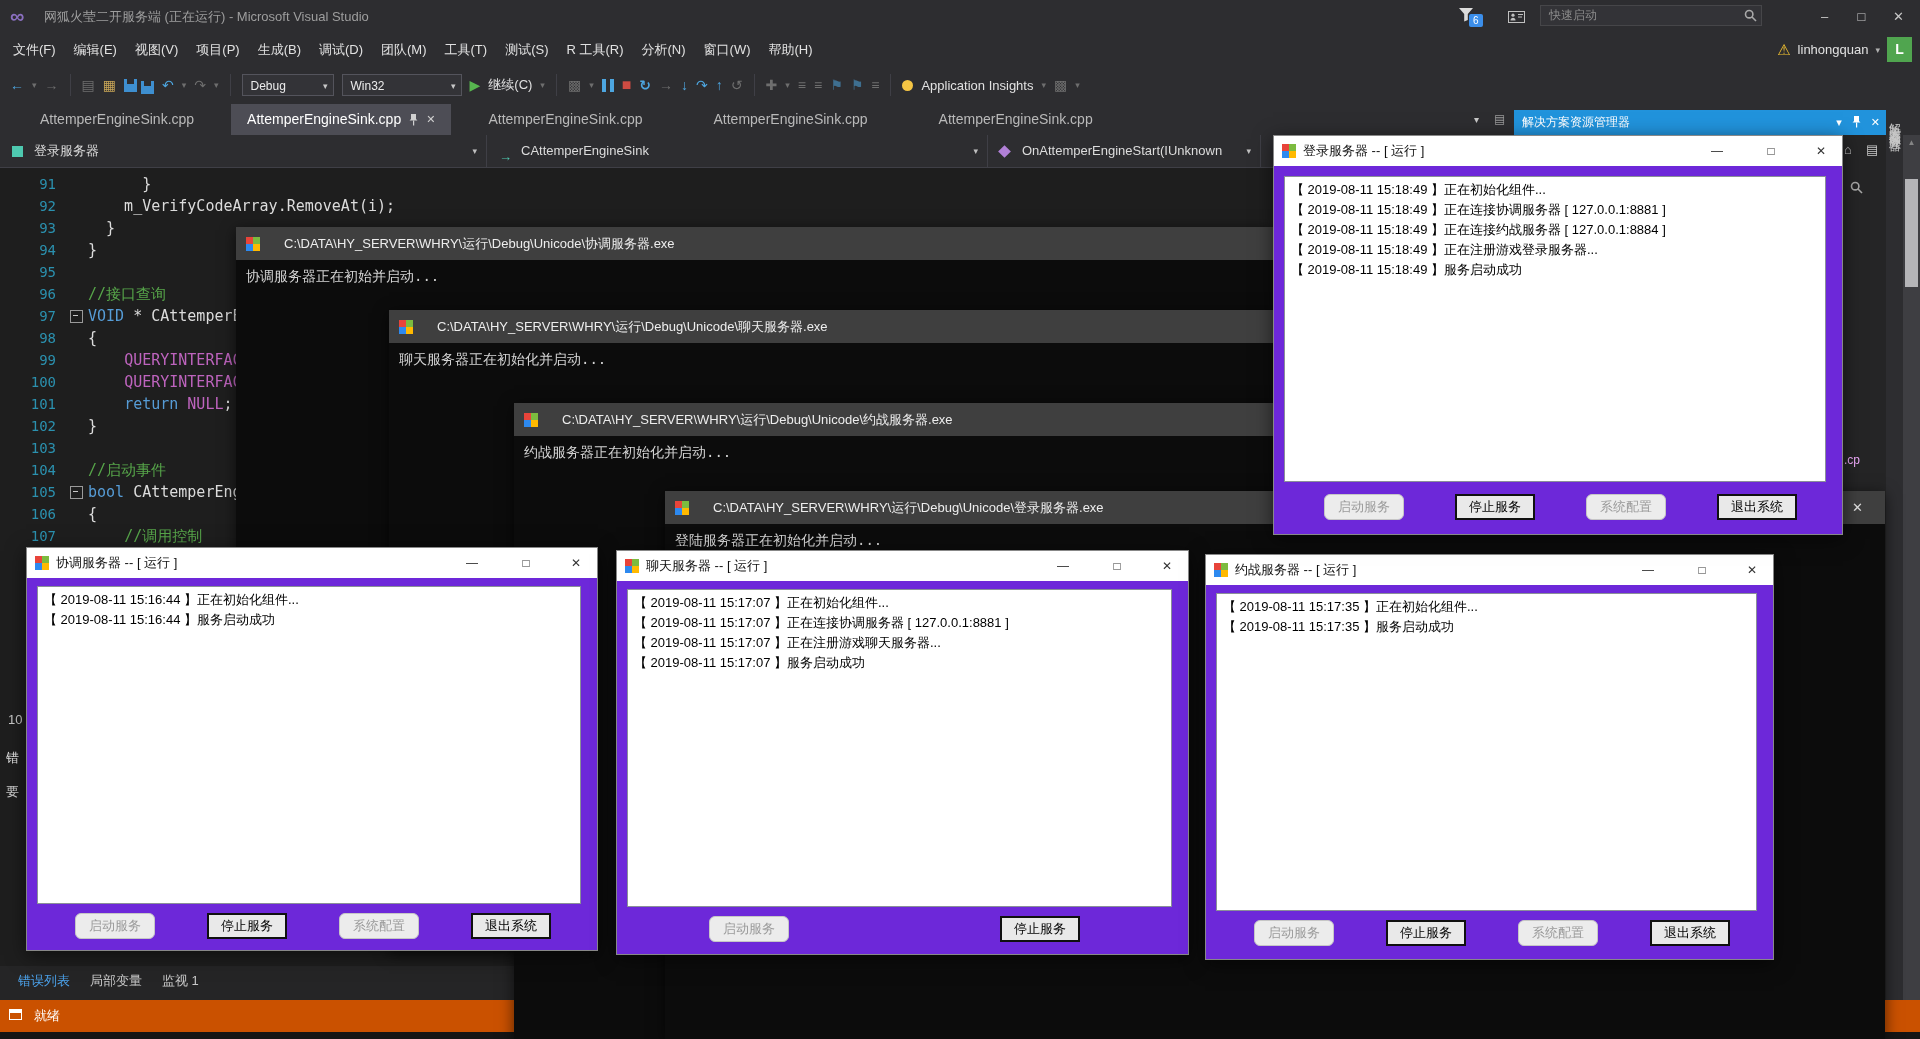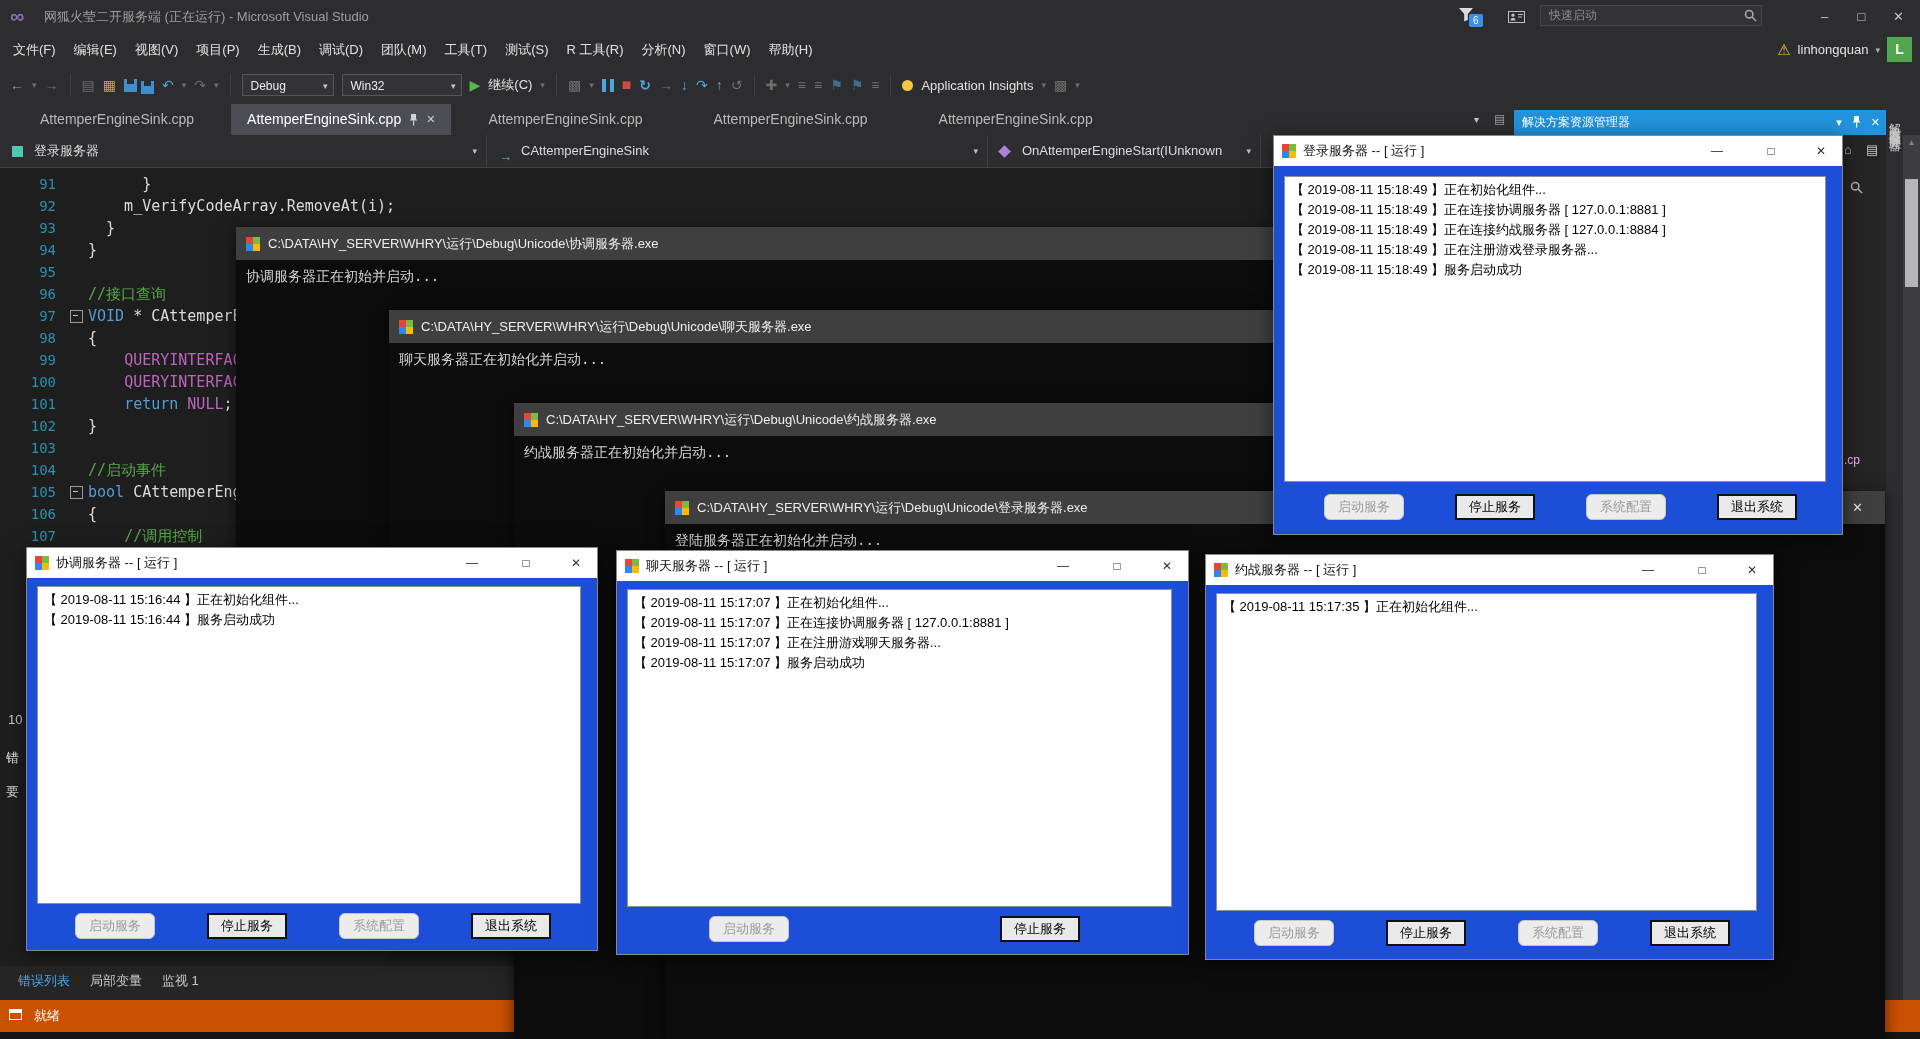--- a/index.html
+++ b/index.html
@@ -91,30 +91,30 @@
   .btab{padding:0 10px;line-height:30px;font-size:13px;color:#C8C8C8;white-space:nowrap;}
   .btab:first-child{color:#4BA0E8;}
   .frag{position:absolute;font-size:13px;color:#C8C8C8;z-index:3;}
   .statusbar{position:absolute;left:0;top:1000px;width:1920px;height:32px;background:#CA5100;z-index:2;}
   .sico{position:absolute;left:9px;top:9px;width:13px;height:11px;border:1px solid #FFF;border-top:4px solid #FFF;box-sizing:border-box;}
   .stext{position:absolute;left:34px;top:0;line-height:32px;font-size:13px;color:#FFFFFF;}
   .below{position:absolute;left:0;top:1032px;width:1920px;height:7px;background:#151515;z-index:2;}
 
   
   .console{position:absolute;background:#0C0C0C;box-shadow:0 3px 14px rgba(0,0,0,.6);}
-  .c-title{height:33px;background:#3F3F3F;display:flex;align-items:center;padding:0 10px;gap:8px;position:relative;}
+  .c-title{height:33px;background:#3F3F3F;display:flex;align-items:center;padding:0 10px;gap:24px;position:relative;}
   .c-title-text{font-size:13px;color:#EDEDED;white-space:nowrap;overflow:hidden;}
   .c-close{position:absolute;right:22px;top:0;line-height:33px;color:#E0E0E0;font-size:13px;}
   .c-body{padding:8px 10px;font-family:"DejaVu Sans Mono",monospace;font-size:14px;color:#D4D4D4;}
   .app-icon{width:14px;height:14px;position:relative;flex:none;display:inline-block;}
   .app-icon::before{content:"";position:absolute;left:0;top:0;width:7px;height:7px;background:#E8443A;
                     box-shadow:7px 0 0 #7CBB3F,0 7px 0 #2D89EF,7px 7px 0 #FFB900;}
 
   
-  .dlg{position:absolute;background:#1d4ed8;border:1px solid #888888;box-shadow:0 4px 18px rgba(0,0,0,.55);box-sizing:border-box;}
+  .dlg{position:absolute;background:#6d28d9;border:1px solid #888888;box-shadow:0 4px 18px rgba(0,0,0,.55);box-sizing:border-box;}
   .d-title{position:relative;height:30px;background:#FFFFFF;display:flex;align-items:center;padding-left:8px;gap:7px;}
   .d-title-text{font-size:13px;color:#111111;white-space:nowrap;}
   .d-ctrl{position:absolute;top:0;width:42px;height:30px;text-align:center;line-height:30px;color:#333;font-size:12px;}
   .d-min{right:104px;} .d-max{right:50px;} .d-close{right:0;}
   .d-log{position:absolute;left:10px;right:16px;background:#FFFFFF;border:1px solid #8A8F98;padding:3px 6px;box-sizing:border-box;overflow:hidden;}
   .logline{font-size:13px;color:#000000;line-height:20px;white-space:nowrap;}
   .dbtn{position:absolute;width:80px;height:26px;background:#E5E5E5;border:1px solid #999999;font-family:inherit;font-size:13px;color:#000;padding:0;}
   .dbtn.strong{border:2px solid #101010;background:#E9E9E9;}
   .dbtn.disabled{color:#9B9B9B;border-color:#C6C6C6;background:#ECECEC;border-radius:6px;}
 </style>
@@ -444,20 +444,21 @@
   <div class="dlg" style="left:1205px;top:554px;width:569px;height:406px;z-index:20">
     <div class="d-title">
       <span class="app-icon"></span>
       <span class="d-title-text">约战服务器 -- [ 运行 ]</span>
       <span class="d-ctrl d-min">—</span>
       <span class="d-ctrl d-max">□</span>
       <span class="d-ctrl d-close">✕</span>
     </div>
     <div class="d-log" style="top:38px;height:318px">
         <div class="logline">【 2019-08-11 15:17:35 】正在初始化组件...</div>
+        <div class="logline">【 2019-08-11 15:17:35 】服务启动成功</div>
       </div>
     <button class="dbtn disabled" style="left:48px;top:365px">启动服务</button>
     <button class="dbtn strong" style="left:180px;top:365px">停止服务</button>
     <button class="dbtn disabled" style="left:312px;top:365px">系统配置</button>
     <button class="dbtn strong" style="left:444px;top:365px">退出系统</button>
   </div>
 
 </div>
 
 </body></html>

